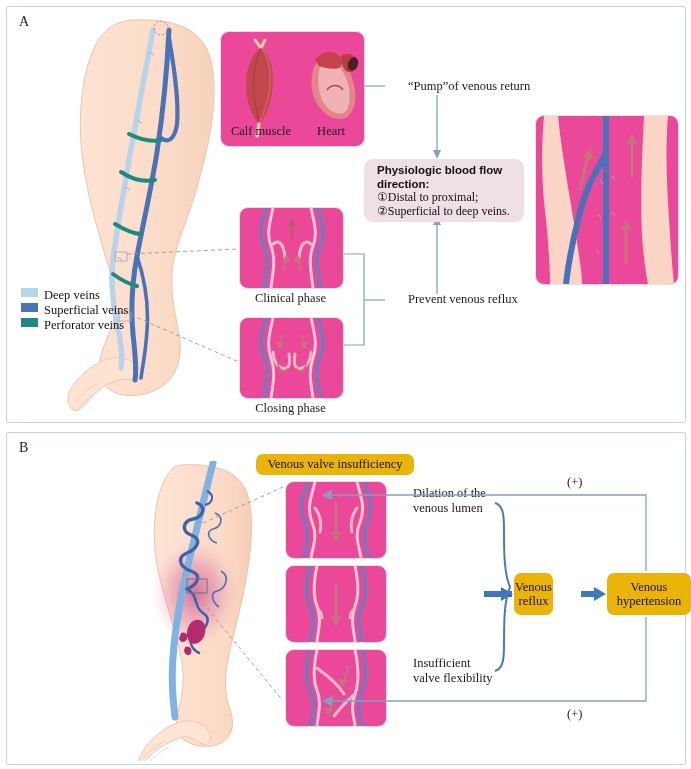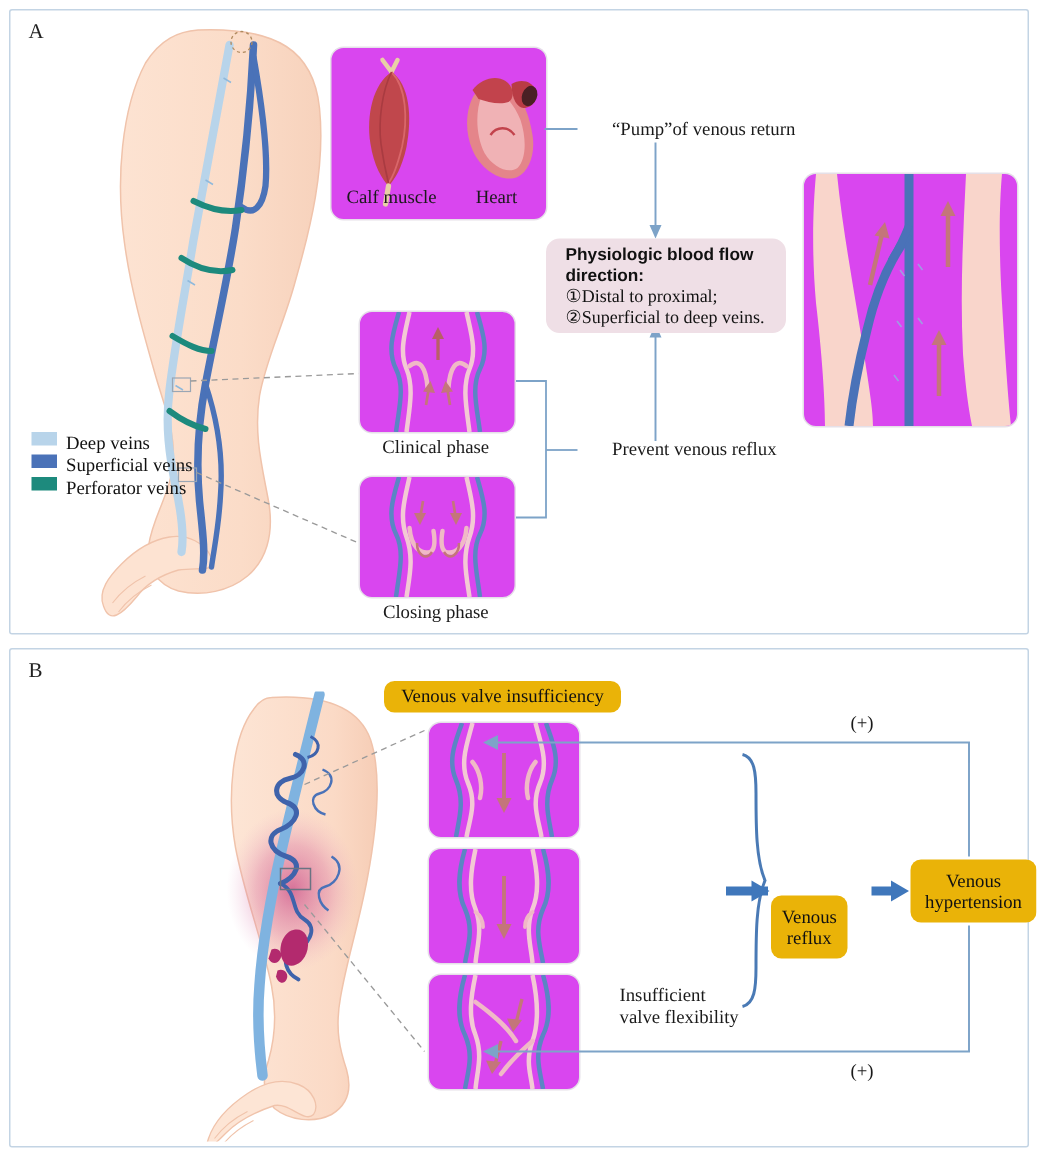--- a/index.html
+++ b/index.html
@@ -10,21 +10,21 @@
   #panel-a{left:6px;top:6px;width:678px;height:415px;}
   #panel-b{left:6px;top:432px;width:678px;height:331px;}
 
   .panel-letter{position:absolute;font-family:"Liberation Serif",serif;font-size:14px;color:#222;}
 
   
   .pinkbox{position:absolute;background:#efdfe6;border-radius:9px;}
   .pinkbox .hdr{font-family:"Liberation Sans",sans-serif;font-weight:bold;font-size:11.5px;color:#111;line-height:13.5px;}
   .pinkbox .li{font-family:"Liberation Serif",serif;font-size:12px;color:#111;line-height:13.8px;white-space:nowrap;}
 
-  .whitecard{position:absolute;background:#d946ef;border:1px solid #e5e0e8;border-radius:9px;overflow:hidden;}
+  .whitecard{position:absolute;background:#ec4899;border:1px solid #e5e0e8;border-radius:9px;overflow:hidden;}
 
   .cap{position:absolute;font-family:"Liberation Serif",serif;font-size:12.5px;color:#1a1a1a;text-align:center;white-space:nowrap;}
   .lbl{position:absolute;font-family:"Liberation Serif",serif;font-size:12.5px;color:#1a1a1a;line-height:15px;margin-left:20px;}
 
   .pillbox{position:absolute;background:#eab308;border-radius:7px;display:flex;align-items:center;justify-content:center;text-align:center;font-family:"Liberation Serif",serif;font-size:12.5px;line-height:14.5px;color:#111;}
 
   .legend{position:absolute;font-family:"Liberation Serif",serif;font-size:12.5px;color:#111;}
   .legend .row{display:flex;height:15px;}
   .legend .sw{width:17px;height:9px;margin-right:6px;display:inline-block;}
 
@@ -312,26 +312,30 @@
         <path d="M69 0 C72 14 74 30 69 44 C64 58 68 66 69 76" fill="none" stroke="#f3c9d4" stroke-width="3"></path>
         <path d="M31 18 C42 26 52 34 58 44" fill="none" stroke="#f0b9c6" stroke-width="3" stroke-linecap="round"></path>
         <path d="M69 44 C62 50 54 58 48 66" fill="none" stroke="#f0b9c6" stroke-width="3" stroke-linecap="round"></path>
         <line x1="62" y1="16" x2="58" y2="32" stroke="#c4757a" stroke-width="2.2"></line>
         <polygon points="56,38 52,29 62,30" fill="#c4757a"></polygon>
         <line x1="48" y1="44" x2="44" y2="60" stroke="#c4757a" stroke-width="2.2"></line>
         <polygon points="42,66 38,57 48,58" fill="#c4757a"></polygon>
       </svg>
     </div>
 
+    <div class="lbl" style="left:386px;top:53px;">
+      <div>Dilation of the</div>
+      <div>venous lumen</div>
+    </div>
     <div class="lbl" style="left:386px;top:223px;">
       <div>Insufficient</div>
       <div>valve flexibility</div>
     </div>
 
-    <div class="pillbox" style="left:507px;top:140px;width:51px;height:42px;margin-top:24px;">
+    <div class="pillbox" style="left:507px;top:140px;width:39px;height:42px;">
       <span>Venous reflux</span>
     </div>
     <div class="pillbox" style="left:600px;top:140px;width:84px;height:42px;">
       <span>Venous hypertension</span>
     </div>
 
     <span class="lbl" style="left:540px;top:42px;">(+)</span>
     <span class="lbl" style="left:540px;top:274px;">(+)</span>
 
     <svg class="ov" width="678" height="331">

